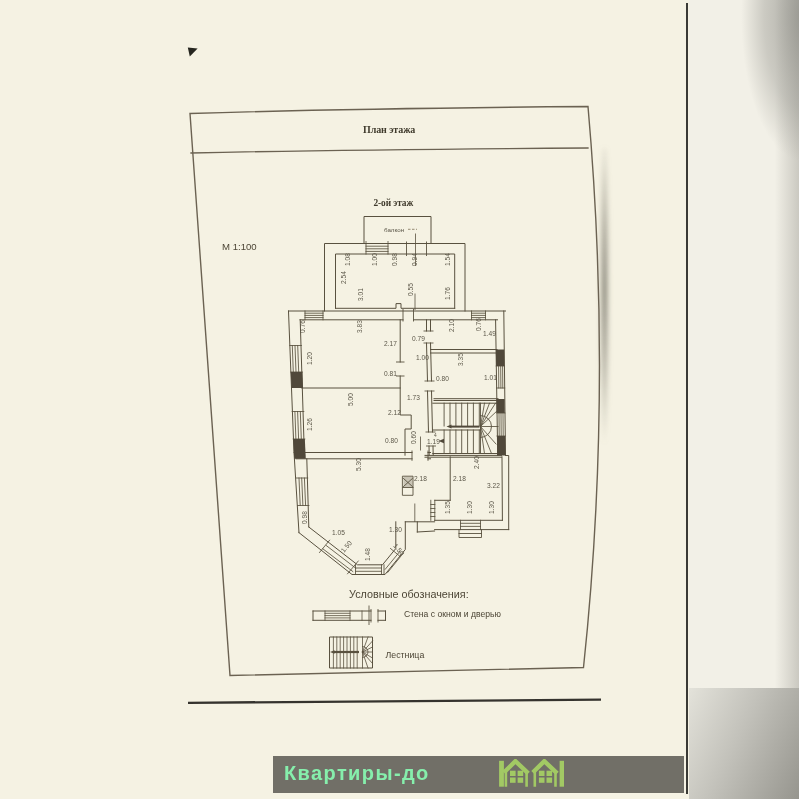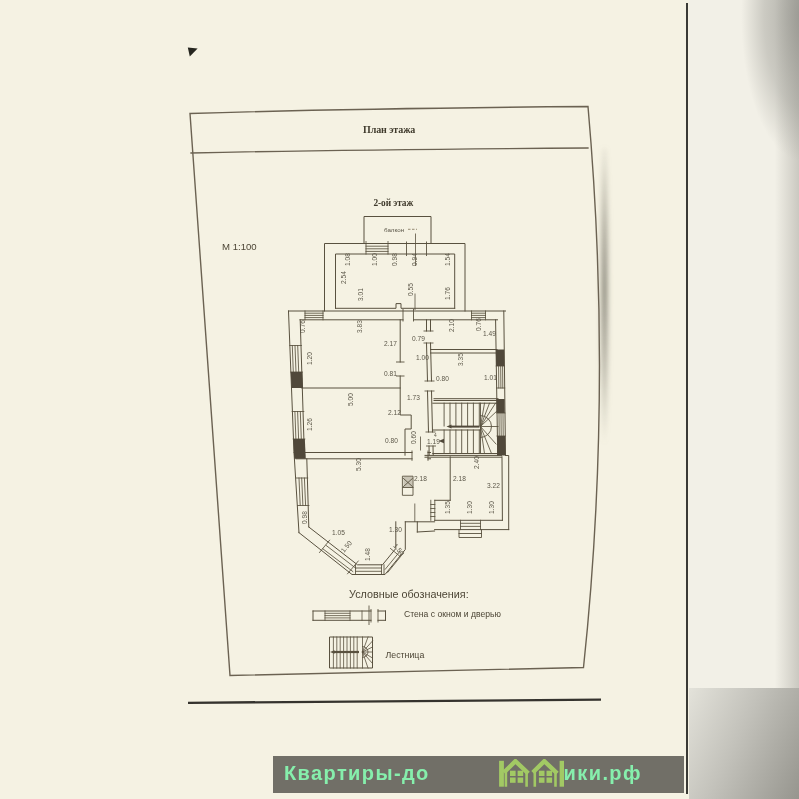--- a/index.html
+++ b/index.html
@@ -319,15 +319,14 @@
         <rect x="19.6" y="18.5" width="5.6" height="5.3"></rect>
         <path d="M34.8,13.5 L46.3,2.2 L59.2,14.3" fill="none" stroke="#a2c964" stroke-width="4.4"></path>
         <path d="M36.8,12 L36.8,27.7 M57.5,13 L57.5,27.7" fill="none" stroke="#a2c964" stroke-width="2.6"></path>
         <rect x="40.9" y="11.7" width="5.6" height="5.3"></rect>
         <rect x="48.5" y="11.7" width="5.6" height="5.3"></rect>
         <rect x="40.9" y="18.5" width="5.6" height="5.3"></rect>
         <rect x="48.5" y="18.5" width="5.6" height="5.3"></rect>
         <rect x="61.6" y="1.8" width="4.4" height="25.9"></rect>
       </g>
     </svg>
-    <span class="t t2">ики.рф</span>
   </div>
 </div>
 
 </body></html>

